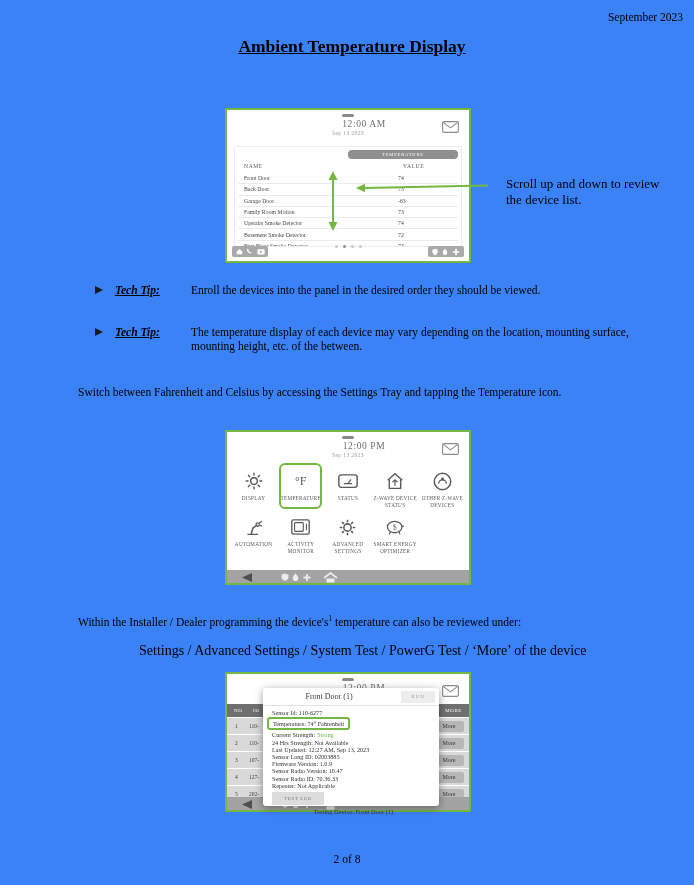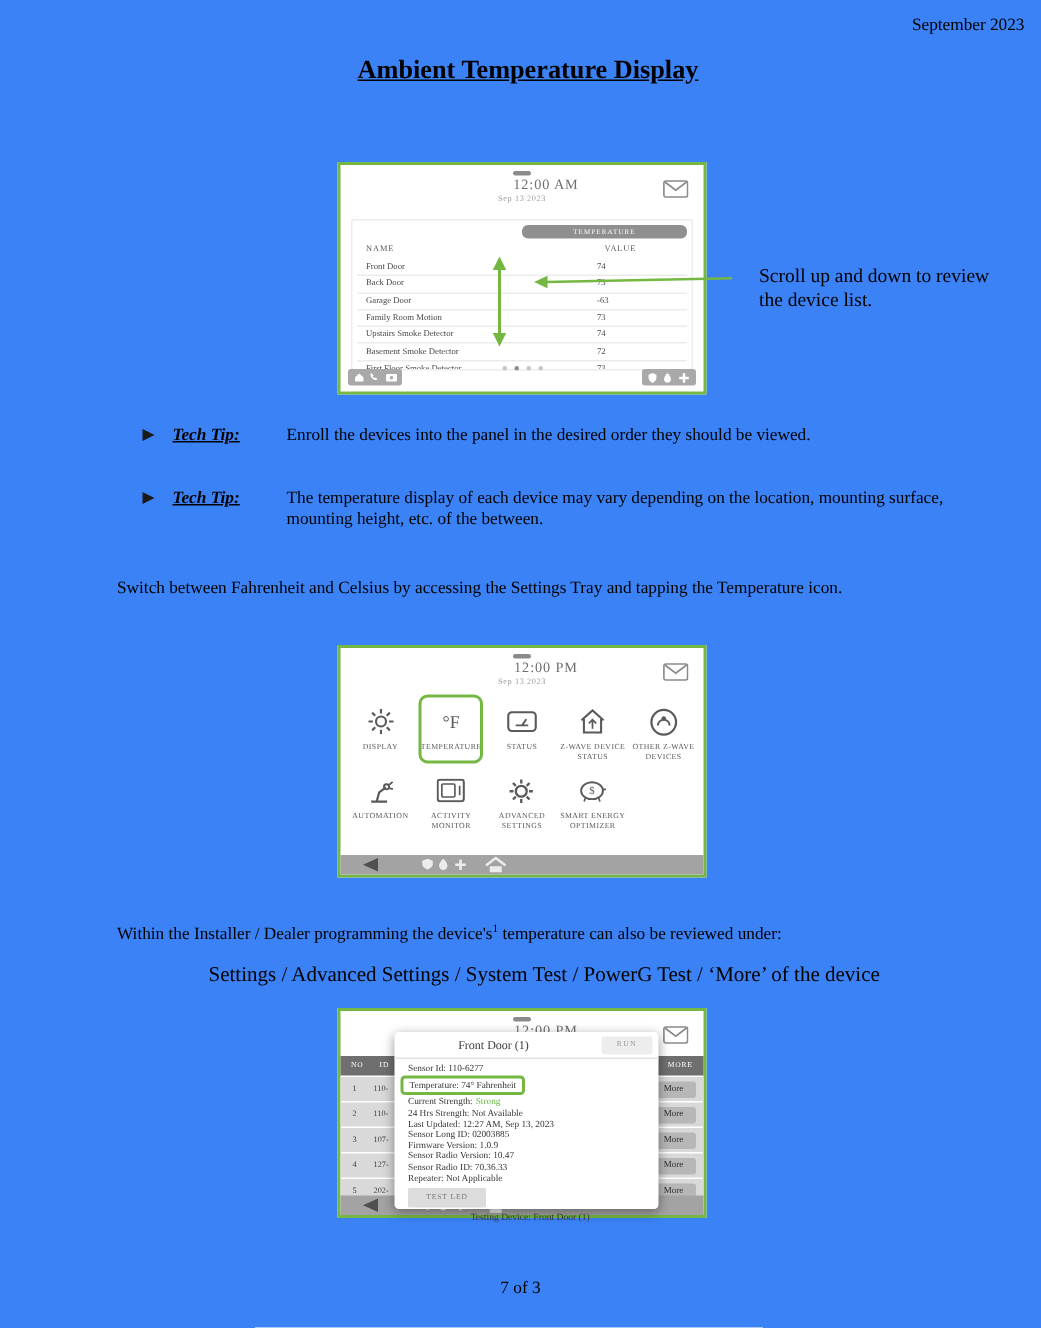--- a/index.html
+++ b/index.html
@@ -408,14 +408,14 @@
         <path d="M68.5 2.5c1.8 1.7 2.8 3.2 2.8 4.7a2.8 2.8 0 1 1-5.6 0c0-1.5 1-3 2.8-4.7z" fill="#ececec"></path>
         <path d="M76.5 6.5h7M80 3v7" stroke="#ececec" stroke-width="1.8"></path>
         <g>
             <path d="M97 7l6.5-5 6.5 5" fill="none" stroke="#ececec" stroke-width="1.7"></path>
             <path d="M99.5 7.5v4h8v-4z" fill="#ececec"></path>
           </g>
       </svg>
     </div>
   </div>
 
-  <div class="page-num">7 of 3</div>
+  <div class="page-num">2 of 8</div>
 </div>
 
 </body></html>

